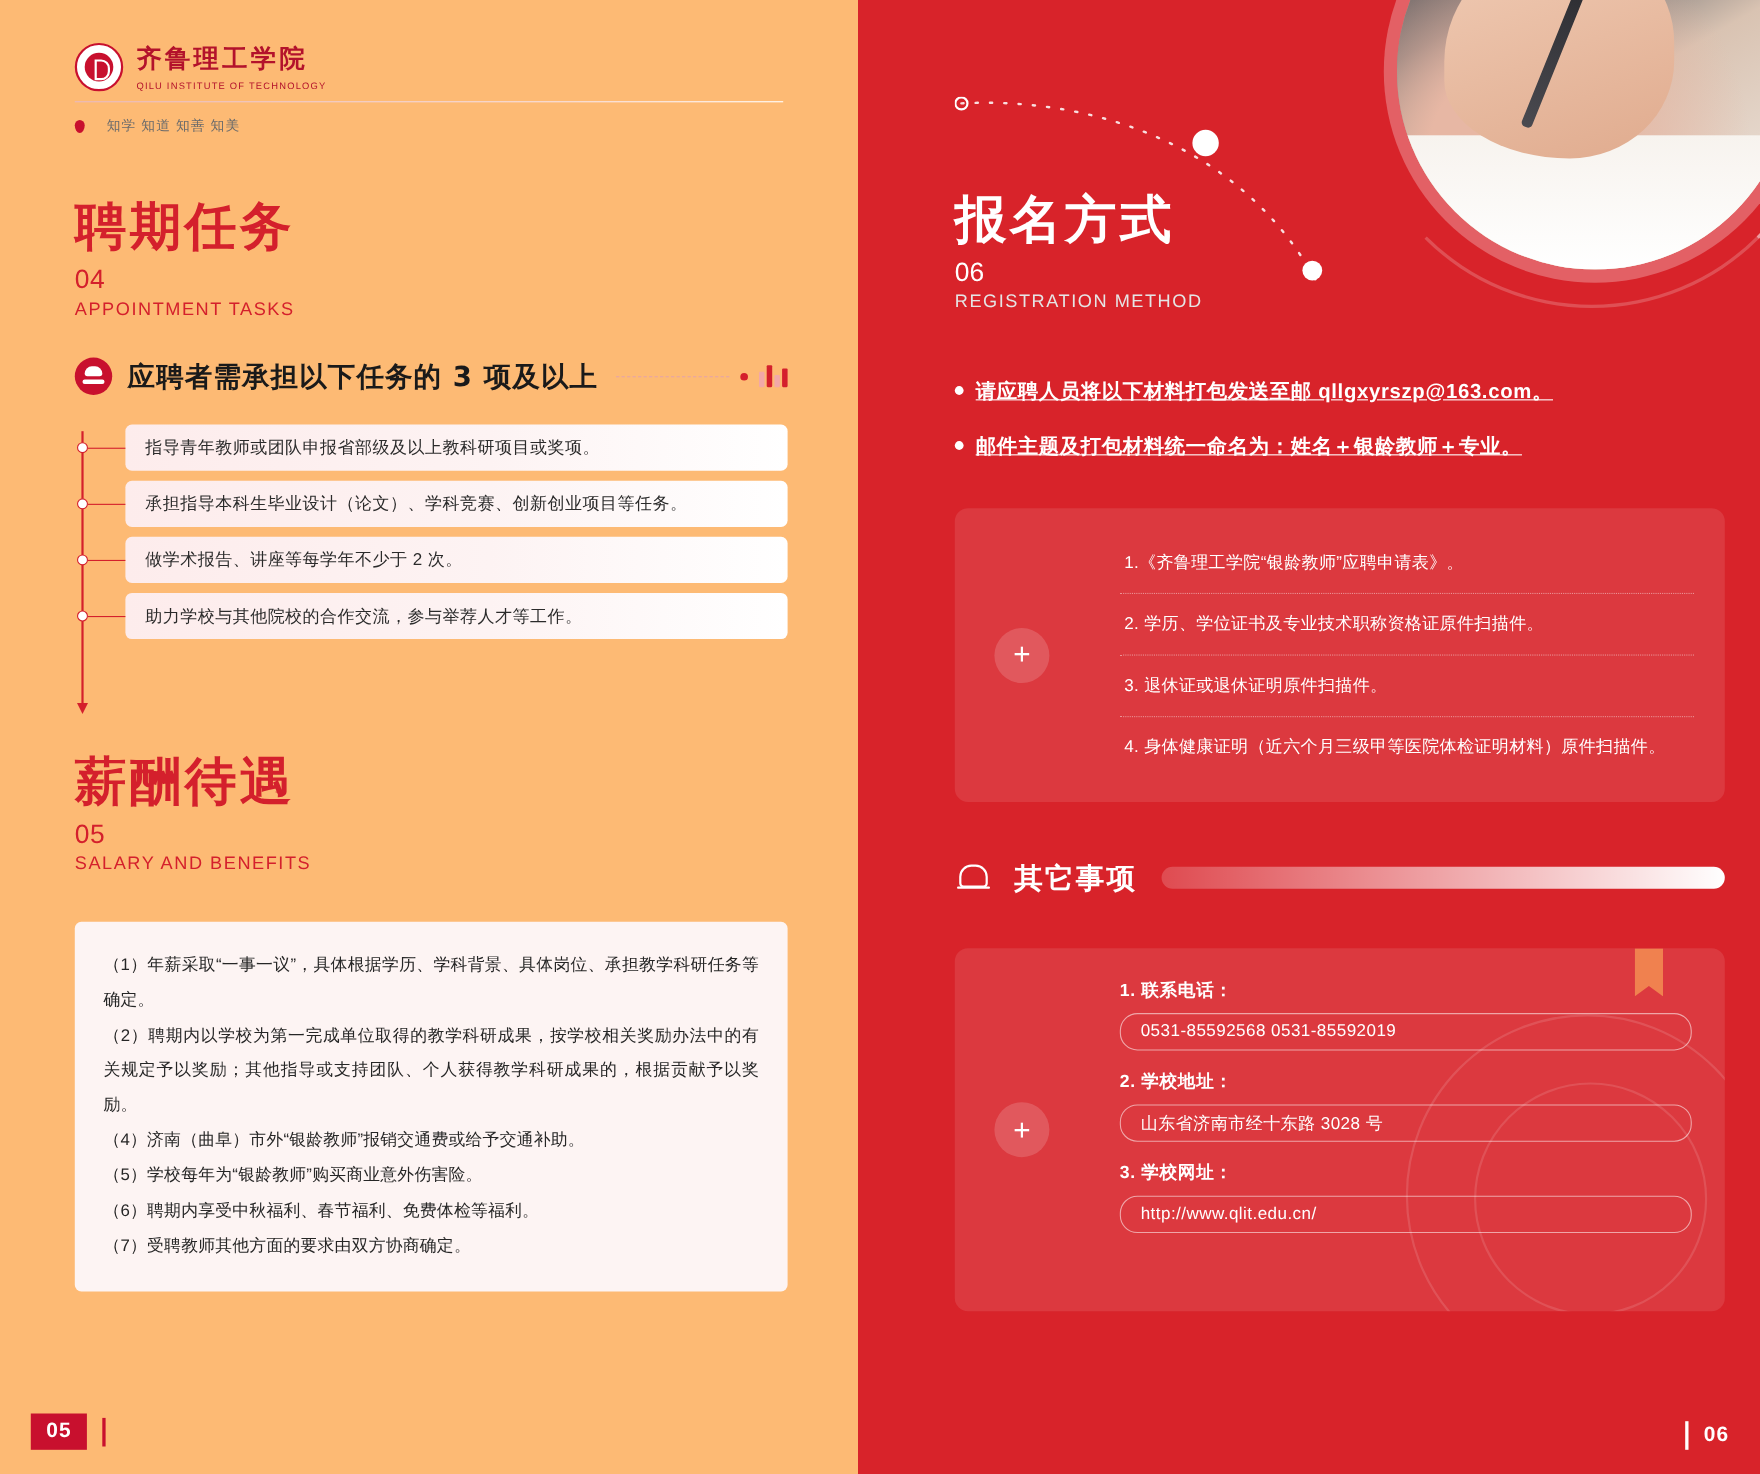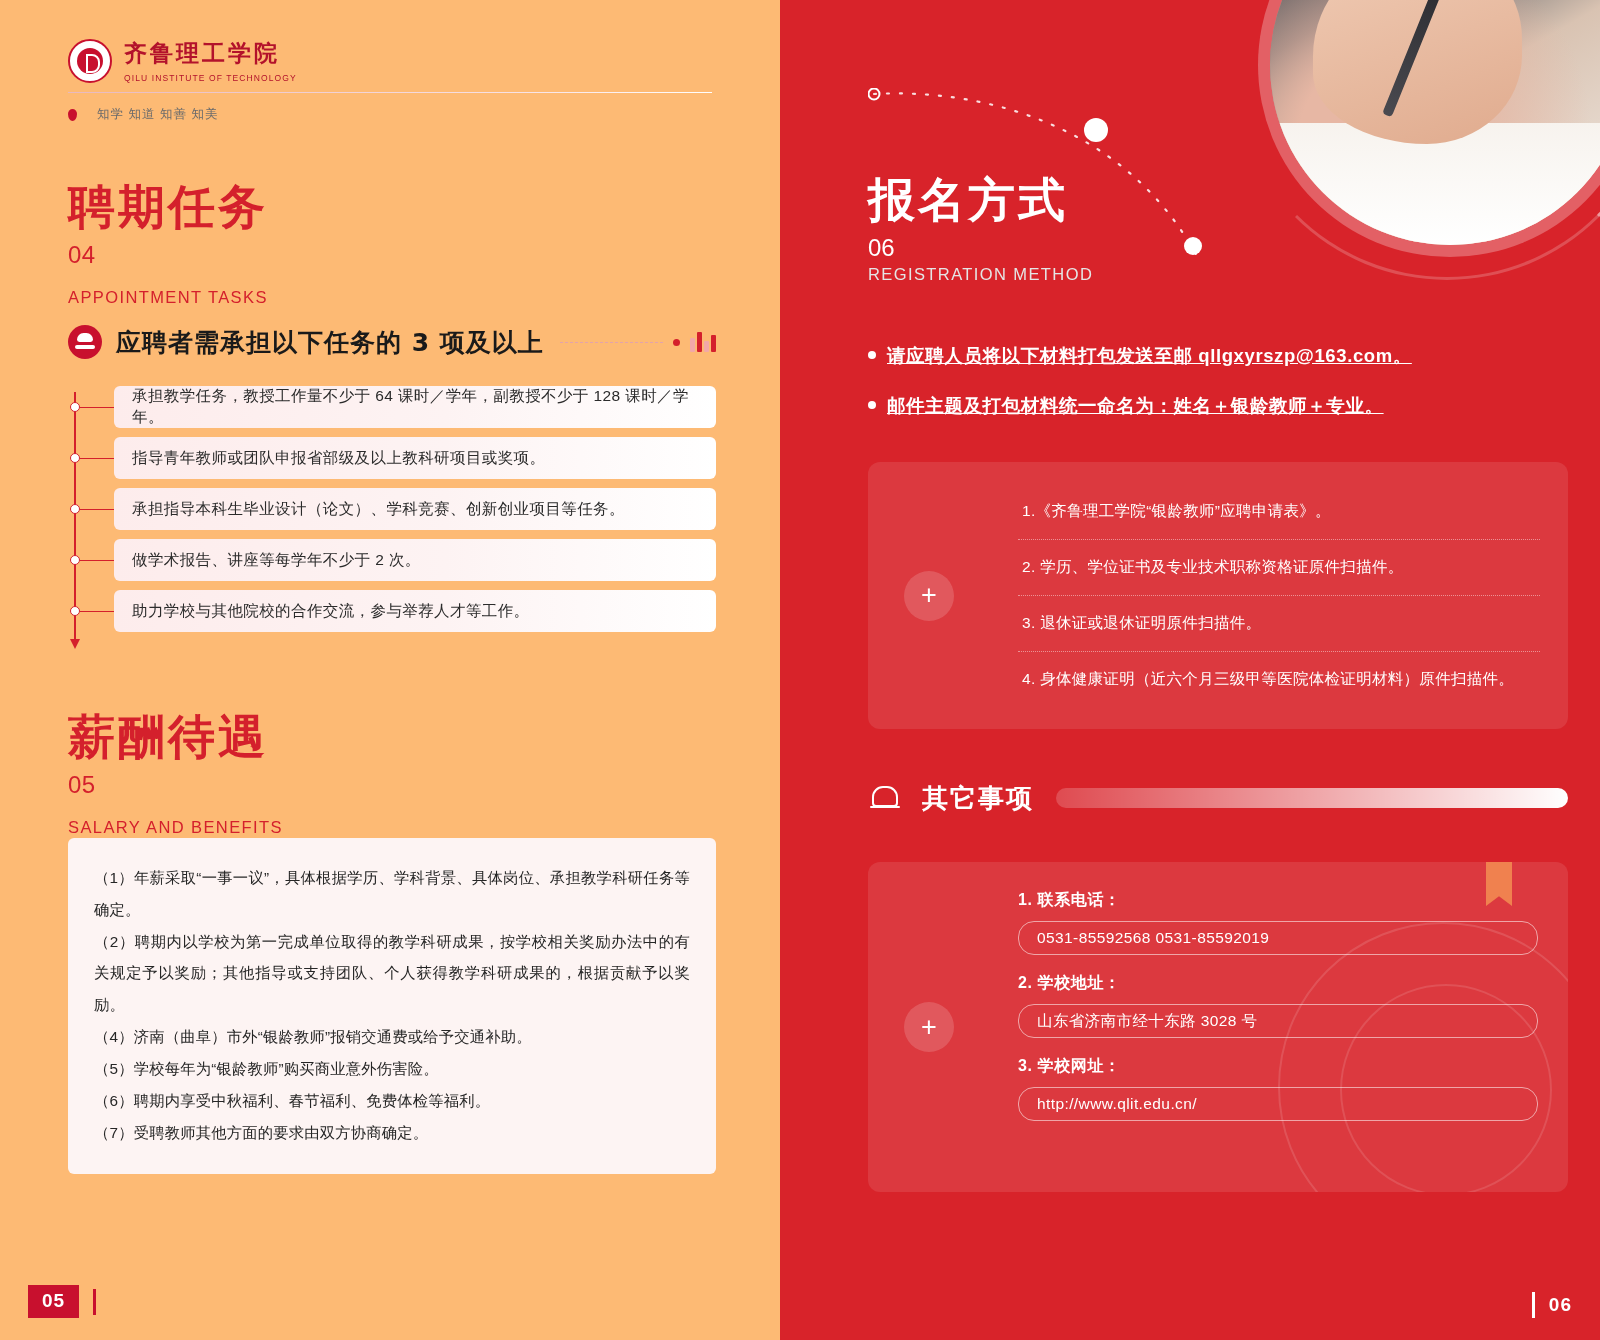--- a/index.html
+++ b/index.html
@@ -87,21 +87,21 @@
     color: #d4202c;
     letter-spacing: 3px;
     line-height: 1.08;
   }
   .sec-num {
     font-size: 24px; color: #d4202c; font-weight: normal;
     margin-top: 8px; letter-spacing: 0.5px;
   }
   .sec-en {
     font-size: 16.5px; color: #d4202c; letter-spacing: 1.4px;
-    margin-top: 19px;
+    margin-top: 3px;
   }
 
   .block-04 { position: absolute; left: 68px; top: 182px; }
 
   .sub-head {
     position: absolute; left: 68px; top: 325px;
     display: flex; align-items: center; width: 648px;
   }
   .sub-ico {
     width: 34px; height: 34px; border-radius: 50%;
@@ -174,21 +174,21 @@
     flex: 1 1 auto;
     height: 42px;
     border-radius: 6px;
     background: linear-gradient(to right, #fdecec 0%, #fdf3f3 55%, #ffffff 100%);
     display: flex; align-items: center;
     padding: 0 18px;
     font-size: 15.5px; color: #2b2b2b;
     letter-spacing: 0.4px;
   }
 
-  .block-05 { position: absolute; left: 68px; top: 712px; }
+  .block-05 { position: absolute; left: 68px; top: 686px; }
 
   .salary-box {
     position: absolute; left: 68px; top: 838px;
     width: 648px;
     background: #fdf4f3;
     border-radius: 6px;
     padding: 24px 26px 26px 26px;
   }
   .salary-box p {
     font-size: 15.3px; color: #262626;
@@ -425,25 +425,20 @@
         <i style="height:14px;background:#f2a8a8;"></i>
         <i style="height:20px;background:#d4202c;"></i>
         <i style="height:11px;background:#f2a8a8;"></i>
         <i style="height:17px;background:#d4202c;"></i>
       </span>
     </div>
 
     <div class="task-list">
       <div class="task-rail"></div>
 
-      <div class="task-row">
-        <span class="task-node"></span>
-        <span class="task-stub"></span>
-        <span class="task-pill">承担教学任务，教授工作量不少于 64 课时／学年，副教授不少于 128 课时／学年。</span>
-      </div>
       <div class="task-row">
         <span class="task-node"></span>
         <span class="task-stub"></span>
         <span class="task-pill">指导青年教师或团队申报省部级及以上教科研项目或奖项。</span>
       </div>
       <div class="task-row">
         <span class="task-node"></span>
         <span class="task-stub"></span>
         <span class="task-pill">承担指导本科生毕业设计（论文）、学科竞赛、创新创业项目等任务。</span>
       </div>

